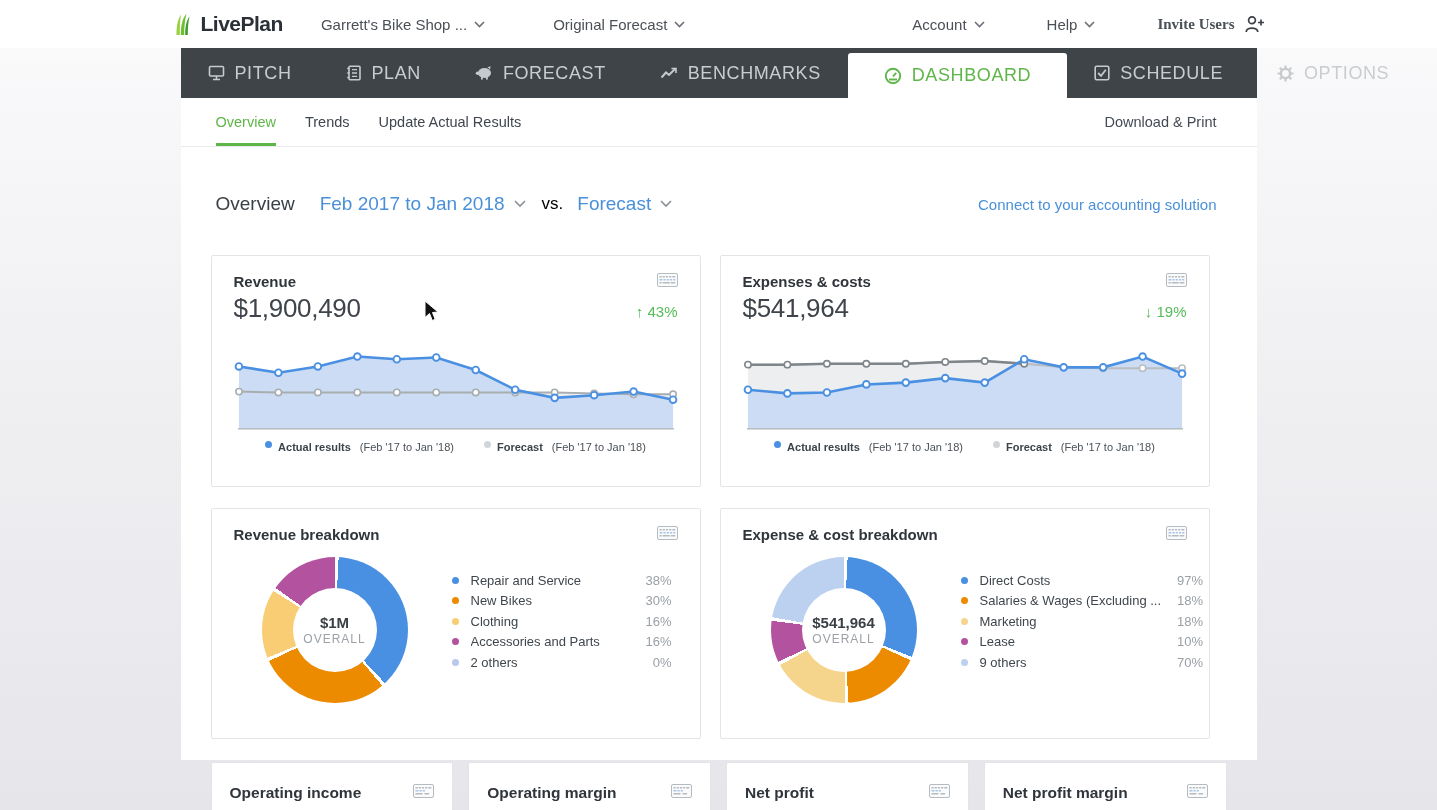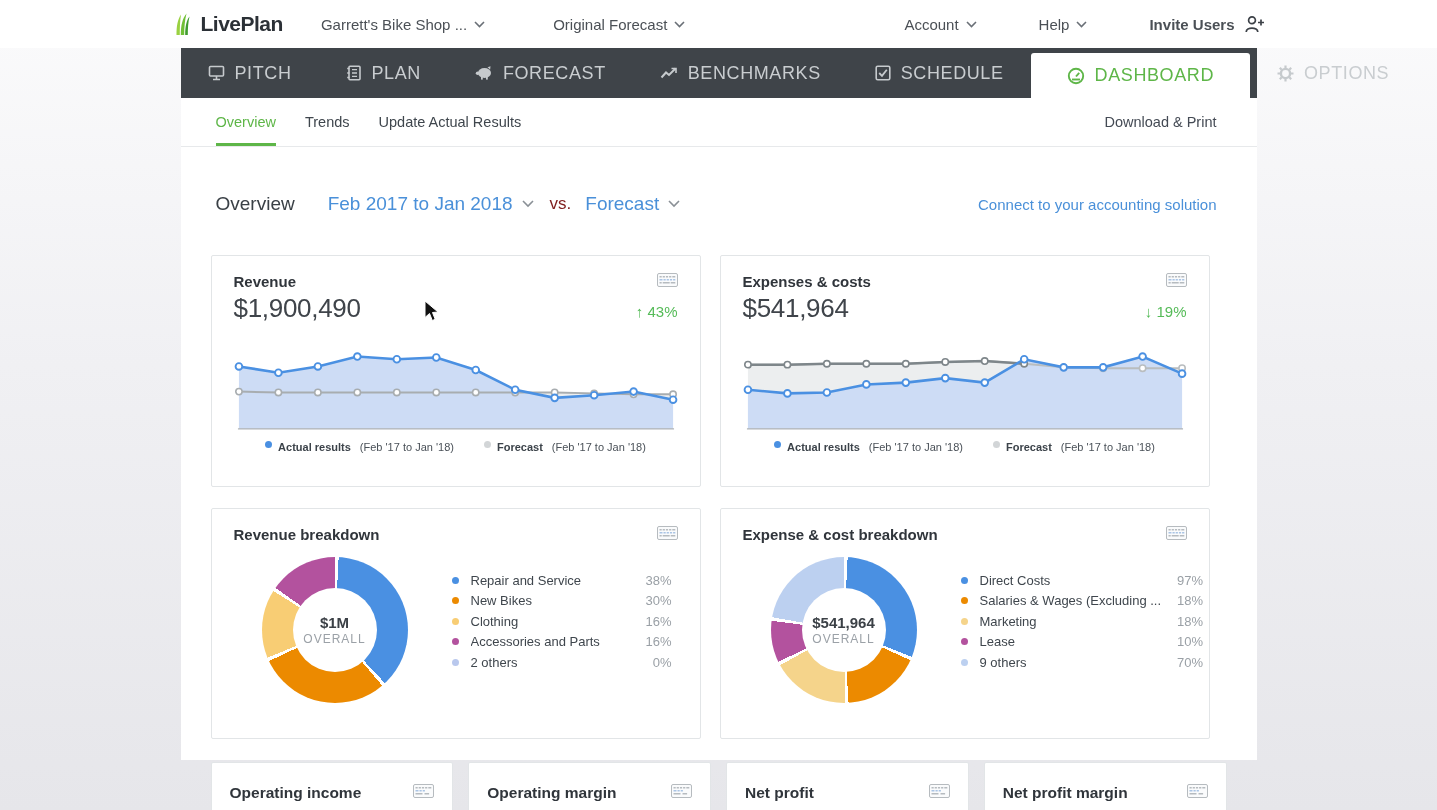--- a/index.html
+++ b/index.html
@@ -34,22 +34,22 @@
   .subnav-item.active { color:var(--accent-green); border-bottom-color:var(--accent-green); }
   .subnav-right { margin-left:auto; display:flex; align-items:center; font-size:14.5px; color:#444a54; cursor:pointer; }
 
   
   .content { width:1076px; margin:0 auto; background:#fff; height:613px; padding:0 30px; position:relative; }
 
   .overview-row { display:flex; align-items:center; padding:46px 10px 0 5px; }
   .page-title { font-size:19px; color:#3a4046; }
   .picker { display:flex; align-items:center; gap:9px; background:none; border:none; font-family:inherit;
     font-size:19px; color:var(--link-blue); cursor:pointer; }
-  .picker-range { margin-left:33px; }
-  .vs-label { font-size:17px; color:#7f1d1d; margin:0 14px 0 16px; }
+  .picker-range { margin-left:25px; }
+  .vs-label { font-size:17px; color:#000000; margin:0 14px 0 16px; }
   .connect-link { margin-left:auto; font-size:15px; color:var(--link-blue); text-decoration:none; cursor:pointer; }
 
   .cards-row { display:flex; gap:19px; margin-top:40px; }
   .card { background:#fff; border:1px solid var(--border); border-radius:2px; }
   .card-wide { width:490px; height:232px; padding:17px 22px 12px; }
   .card-head { display:flex; align-items:flex-start; justify-content:space-between; }
   .card-title { font-size:15px; font-weight:700; color:#30353b; }
   .kbd-btn { background:none; border:none; cursor:pointer; padding:0; line-height:0; }
   .value-row { display:flex; align-items:flex-end; justify-content:space-between; margin-top:3px; }
   .big-value { font-size:26px; color:#3f444a; letter-spacing:-0.3px; }
@@ -122,21 +122,21 @@
         <svg class="chev" width="11" height="7" viewBox="0 0 11 7">
             <path d="M1 1 L5.5 5.5 L10 1" stroke="#6a7077" stroke-width="1.6" fill="none"></path>
           </svg>
       </button>
       <button class="hdr-sel">
         <span>Help</span>
         <svg class="chev" width="11" height="7" viewBox="0 0 11 7">
             <path d="M1 1 L5.5 5.5 L10 1" stroke="#6a7077" stroke-width="1.6" fill="none"></path>
           </svg>
       </button>
-      <button class="hdr-sel" style="font-weight:700; gap:9px;">
+      <button class="hdr-sel" style="font-weight:700; gap:9px;font-family:Liberation Serif, serif;">
         <span>Invite Users</span>
         <svg width="21" height="19" viewBox="0 0 21 19">
           <circle cx="8" cy="5.2" r="3.4" fill="none" stroke="#3c4147" stroke-width="1.7"></circle>
           <path d="M2.2 17 C2.2 11.8 13.8 11.8 13.8 17" fill="none" stroke="#3c4147" stroke-width="1.7"></path>
           <path d="M17 4.5 v6 M14 7.5 h6" stroke="#3c4147" stroke-width="1.7"></path>
         </svg>
       </button>
     </div>
   </div>
 </div>
@@ -167,34 +167,34 @@
     </svg>
     <span>FORECAST</span>
   </div>
   <div class="tab">
     <svg class="nav-icon" width="18" height="14" viewBox="0 0 18 14">
       <path d="M1.5 11.5 L6 6.5 L9 9 L15.5 2.5" stroke="#c6cacd" stroke-width="2" fill="none"></path>
       <path d="M11.5 2.5 h4.5 v4.5" stroke="#c6cacd" stroke-width="1.6" fill="none"></path>
     </svg>
     <span>BENCHMARKS</span>
   </div>
-  <div class="tab">
-    <svg class="nav-icon" width="16" height="16" viewBox="0 0 16 16">
-      <rect x="1.2" y="1.2" width="13.6" height="13.6" rx="1.5" fill="none" stroke="#c6cacd" stroke-width="1.6"></rect>
-      <path d="M4.2 8 L7 10.8 L11.8 4.8" stroke="#c6cacd" stroke-width="1.8" fill="none"></path>
-    </svg>
-    <span>SCHEDULE</span>
-  </div>
   <div class="tab active">
     <svg class="nav-icon" width="18" height="18" viewBox="0 0 18 18">
       <circle cx="9" cy="9" r="7.2" fill="none" stroke="#5eb648" stroke-width="1.9"></circle>
       <path d="M9 9.5 L12.2 5.8" stroke="#5eb648" stroke-width="1.9" fill="none"></path>
       <path d="M5 12.5 h8" stroke="#5eb648" stroke-width="1.9"></path>
     </svg>
     <span>DASHBOARD</span>
+  </div>
+  <div class="tab">
+    <svg class="nav-icon" width="16" height="16" viewBox="0 0 16 16">
+      <rect x="1.2" y="1.2" width="13.6" height="13.6" rx="1.5" fill="none" stroke="#c6cacd" stroke-width="1.6"></rect>
+      <path d="M4.2 8 L7 10.8 L11.8 4.8" stroke="#c6cacd" stroke-width="1.8" fill="none"></path>
+    </svg>
+    <span>SCHEDULE</span>
   </div>
   <div class="tab tab-options">
     <svg class="nav-icon" width="17" height="17" viewBox="0 0 17 17">
       <circle cx="8.5" cy="8.5" r="4.6" fill="none" stroke="#c6cacd" stroke-width="2.4"></circle>
       <g stroke="#c6cacd" stroke-width="2.2">
         <path d="M8.5 0.5 v2.6 M8.5 13.9 v2.6 M0.5 8.5 h2.6 M13.9 8.5 h2.6 M2.8 2.8 l1.9 1.9 M12.3 12.3 l1.9 1.9 M14.2 2.8 l-1.9 1.9 M4.7 12.3 l-1.9 1.9"></path>
       </g>
     </svg>
     <span>OPTIONS</span>
   </div>

